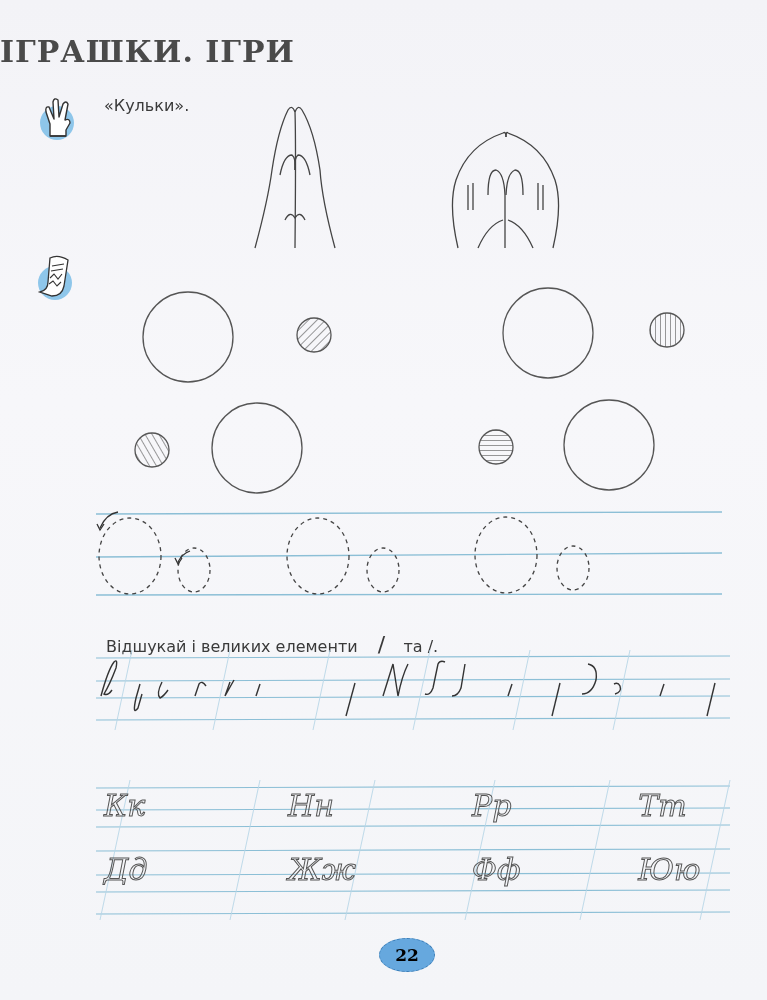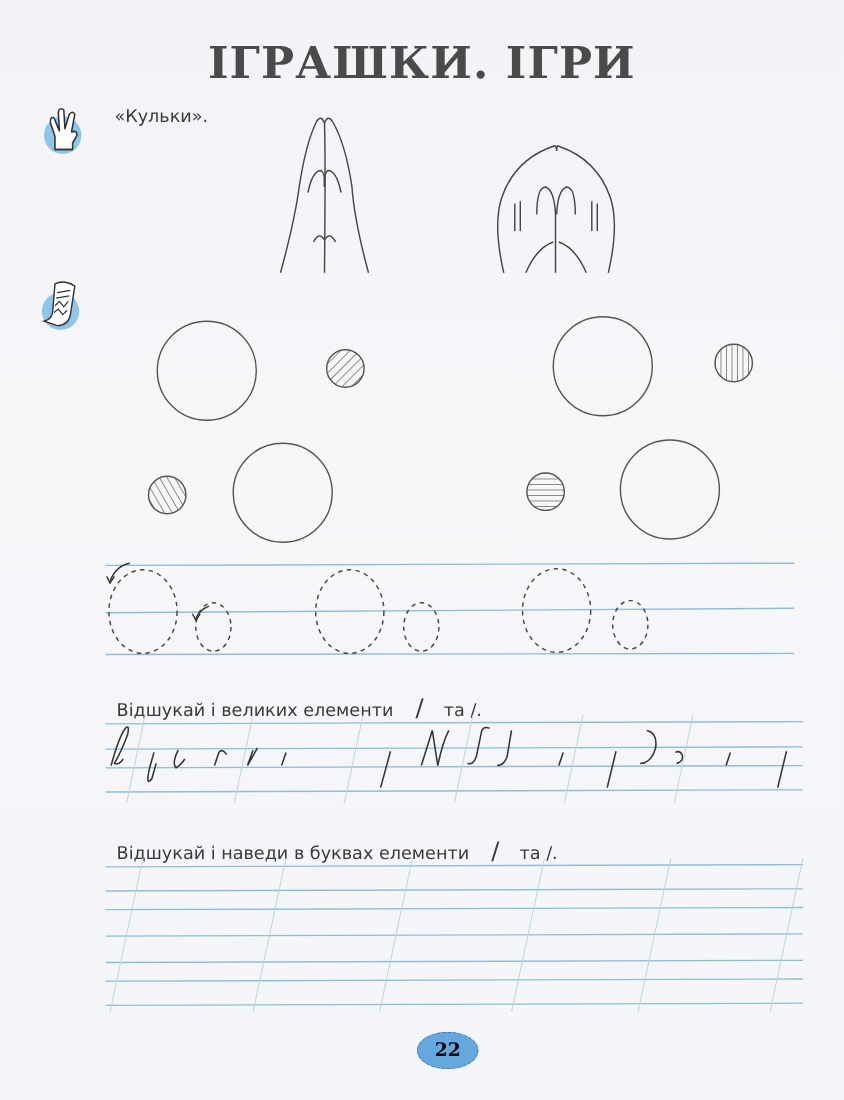--- a/index.html
+++ b/index.html
@@ -1,18 +1,18 @@
 <!DOCTYPE html>
 <html><head>
 <meta charset="utf-8">
 <style>
   html,body{margin:0;padding:0;}
   body{width:767px;height:1000px;background:#f4f4f7;position:relative;overflow:hidden;font-family:"DejaVu Sans",sans-serif;color:#333;}
   .page{position:absolute;left:0;top:0;width:767px;height:1000px;background:linear-gradient(180deg,#f3f3f7 0%,#f7f7fa 40%,#f4f5f8 100%);}
-  .title{position:absolute;left:0;right:0;top:34px;text-align:center;font-family:"DejaVu Serif",serif;font-size:40px;font-weight:bold;letter-spacing:1px;color:#4a4a4a;}
+  .title{position:absolute;left:0;right:0;top:34px;text-align:left;font-family:"DejaVu Serif",serif;font-size:30px;font-weight:bold;letter-spacing:1px;color:#4a4a4a;}
   .task-icon{position:absolute;width:50px;height:50px;}
   .task-icon .blob{position:absolute;left:4px;top:14px;width:34px;height:34px;border-radius:50%;background:#8ec6ea;}
   .task-icon svg{position:absolute;left:0;top:0;}
   .instr{position:absolute;font-family:"DejaVu Sans",sans-serif;font-size:16px;color:#3a3a3a;white-space:nowrap;margin-left:16px;}
   .illus{position:absolute;}
   .lines svg{display:block;}
   .page-num{position:absolute;left:379px;top:938px;width:54px;height:32px;border-radius:50%;background:#66a8de;border:1px dashed #3d7fb8;display:flex;align-items:center;justify-content:center;font-family:"DejaVu Serif",serif;font-weight:bold;font-size:17px;color:#000000;}
 </style>
 </head>
 <body>
@@ -157,28 +157,20 @@
         <path d="M508 46 L512 34"></path>
         <path d="M552 66 L560 33"></path>
         <path d="M582 44 Q592 44 596 30 Q598 16 588 14"></path>
         <path d="M615 44 Q622 42 620 36 Q618 32 614 34"></path>
         <path d="M660 46 L664 34"></path>
         <path d="M707 66 L715 33"></path>
       </g>
     </svg>
   </div>
 
-  <div class="instr" style="left:90px;top:762px;">
-    <span>Відшукай і наведи в буквах елементи</span>
-    <span style="display:inline-block;width:10px;"></span>
-    <span style="font-size:22px;">/</span>
-    <span style="display:inline-block;width:8px;"></span>
-    <span>та</span>
-    <span>/.</span>
-  </div>
 
   <div class="illus lines" style="left:0;top:780px;">
     <svg width="767" height="140" viewBox="0 0 767 140">
       <g stroke="#8cbfd6" stroke-width="1.2">
         <line x1="96" y1="8" x2="730" y2="6"></line>
         <line x1="96" y1="30" x2="730" y2="28"></line>
         <line x1="96" y1="47" x2="730" y2="45"></line>
         <line x1="96" y1="71" x2="730" y2="69"></line>
         <line x1="96" y1="95" x2="730" y2="93"></line>
         <line x1="96" y1="112" x2="730" y2="110"></line>
@@ -188,15 +180,29 @@
         <line x1="130" y1="0" x2="100" y2="140"></line>
           <line x1="260" y1="0" x2="230" y2="140"></line>
         <line x1="375" y1="0" x2="345" y2="140"></line>
           <line x1="495" y1="0" x2="465" y2="140"></line>
         <line x1="610" y1="0" x2="580" y2="140"></line>
           <line x1="730" y1="0" x2="700" y2="140"></line>
       </g>
     </svg>
   </div>
 
+  <div class="illus" style="left:96px;top:784px;width:640px;height:140px;">
+    <div style="position:absolute;left:0;top:4px;width:640px;display:flex;font-family:'DejaVu Serif',serif;font-style:italic;font-size:30px;color:transparent;-webkit-text-stroke:1px #555;">
+      <span style="width:180px;padding-left:8px;">Кк</span>
+      <span style="width:180px;padding-left:8px;">Нн</span>
+      <span style="width:170px;padding-left:8px;">Рр</span>
+      <span style="width:100px;">Тт</span>
+    </div>
+    <div style="position:absolute;left:0;top:68px;width:640px;display:flex;font-family:'DejaVu Serif',serif;font-style:italic;font-size:30px;color:transparent;-webkit-text-stroke:1px #555;">
+      <span style="width:180px;padding-left:8px;">Дд</span>
+      <span style="width:180px;padding-left:8px;">Жж</span>
+      <span style="width:170px;padding-left:8px;">Фф</span>
+      <span style="width:100px;">Юю</span>
+    </div>
+  </div>
 
   <div class="page-num">22</div>
 </div>
 
 </body></html>

